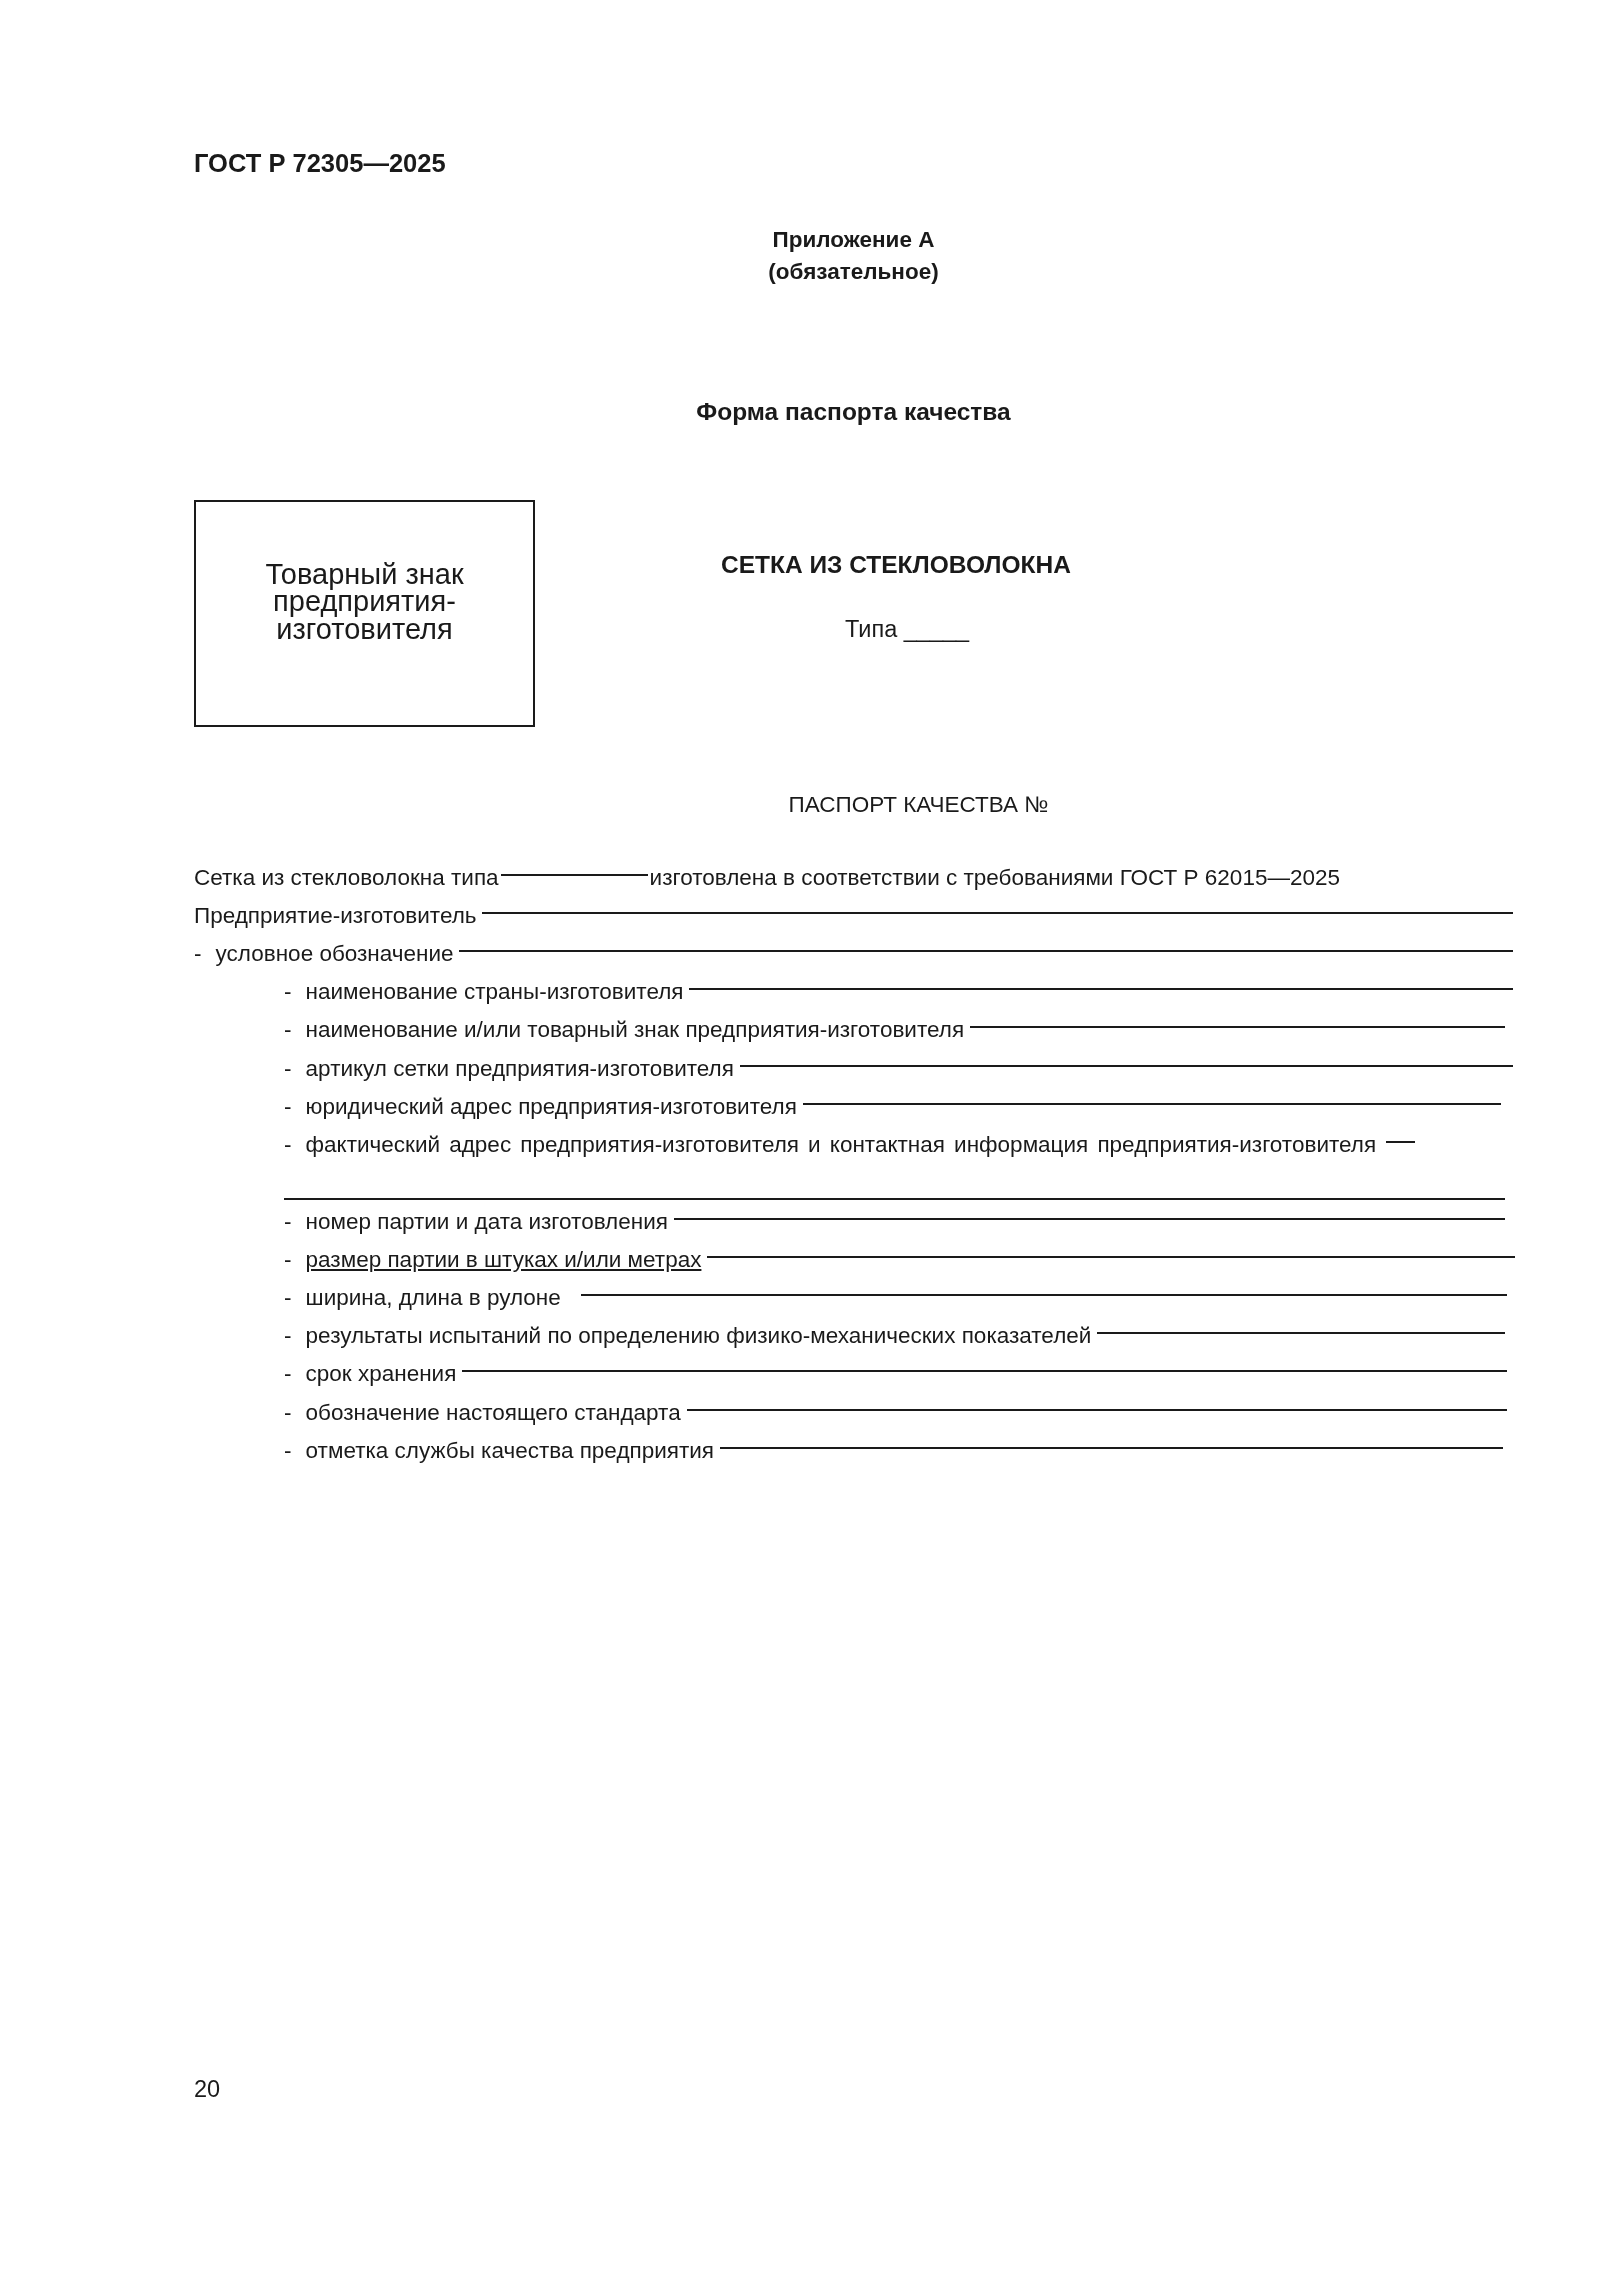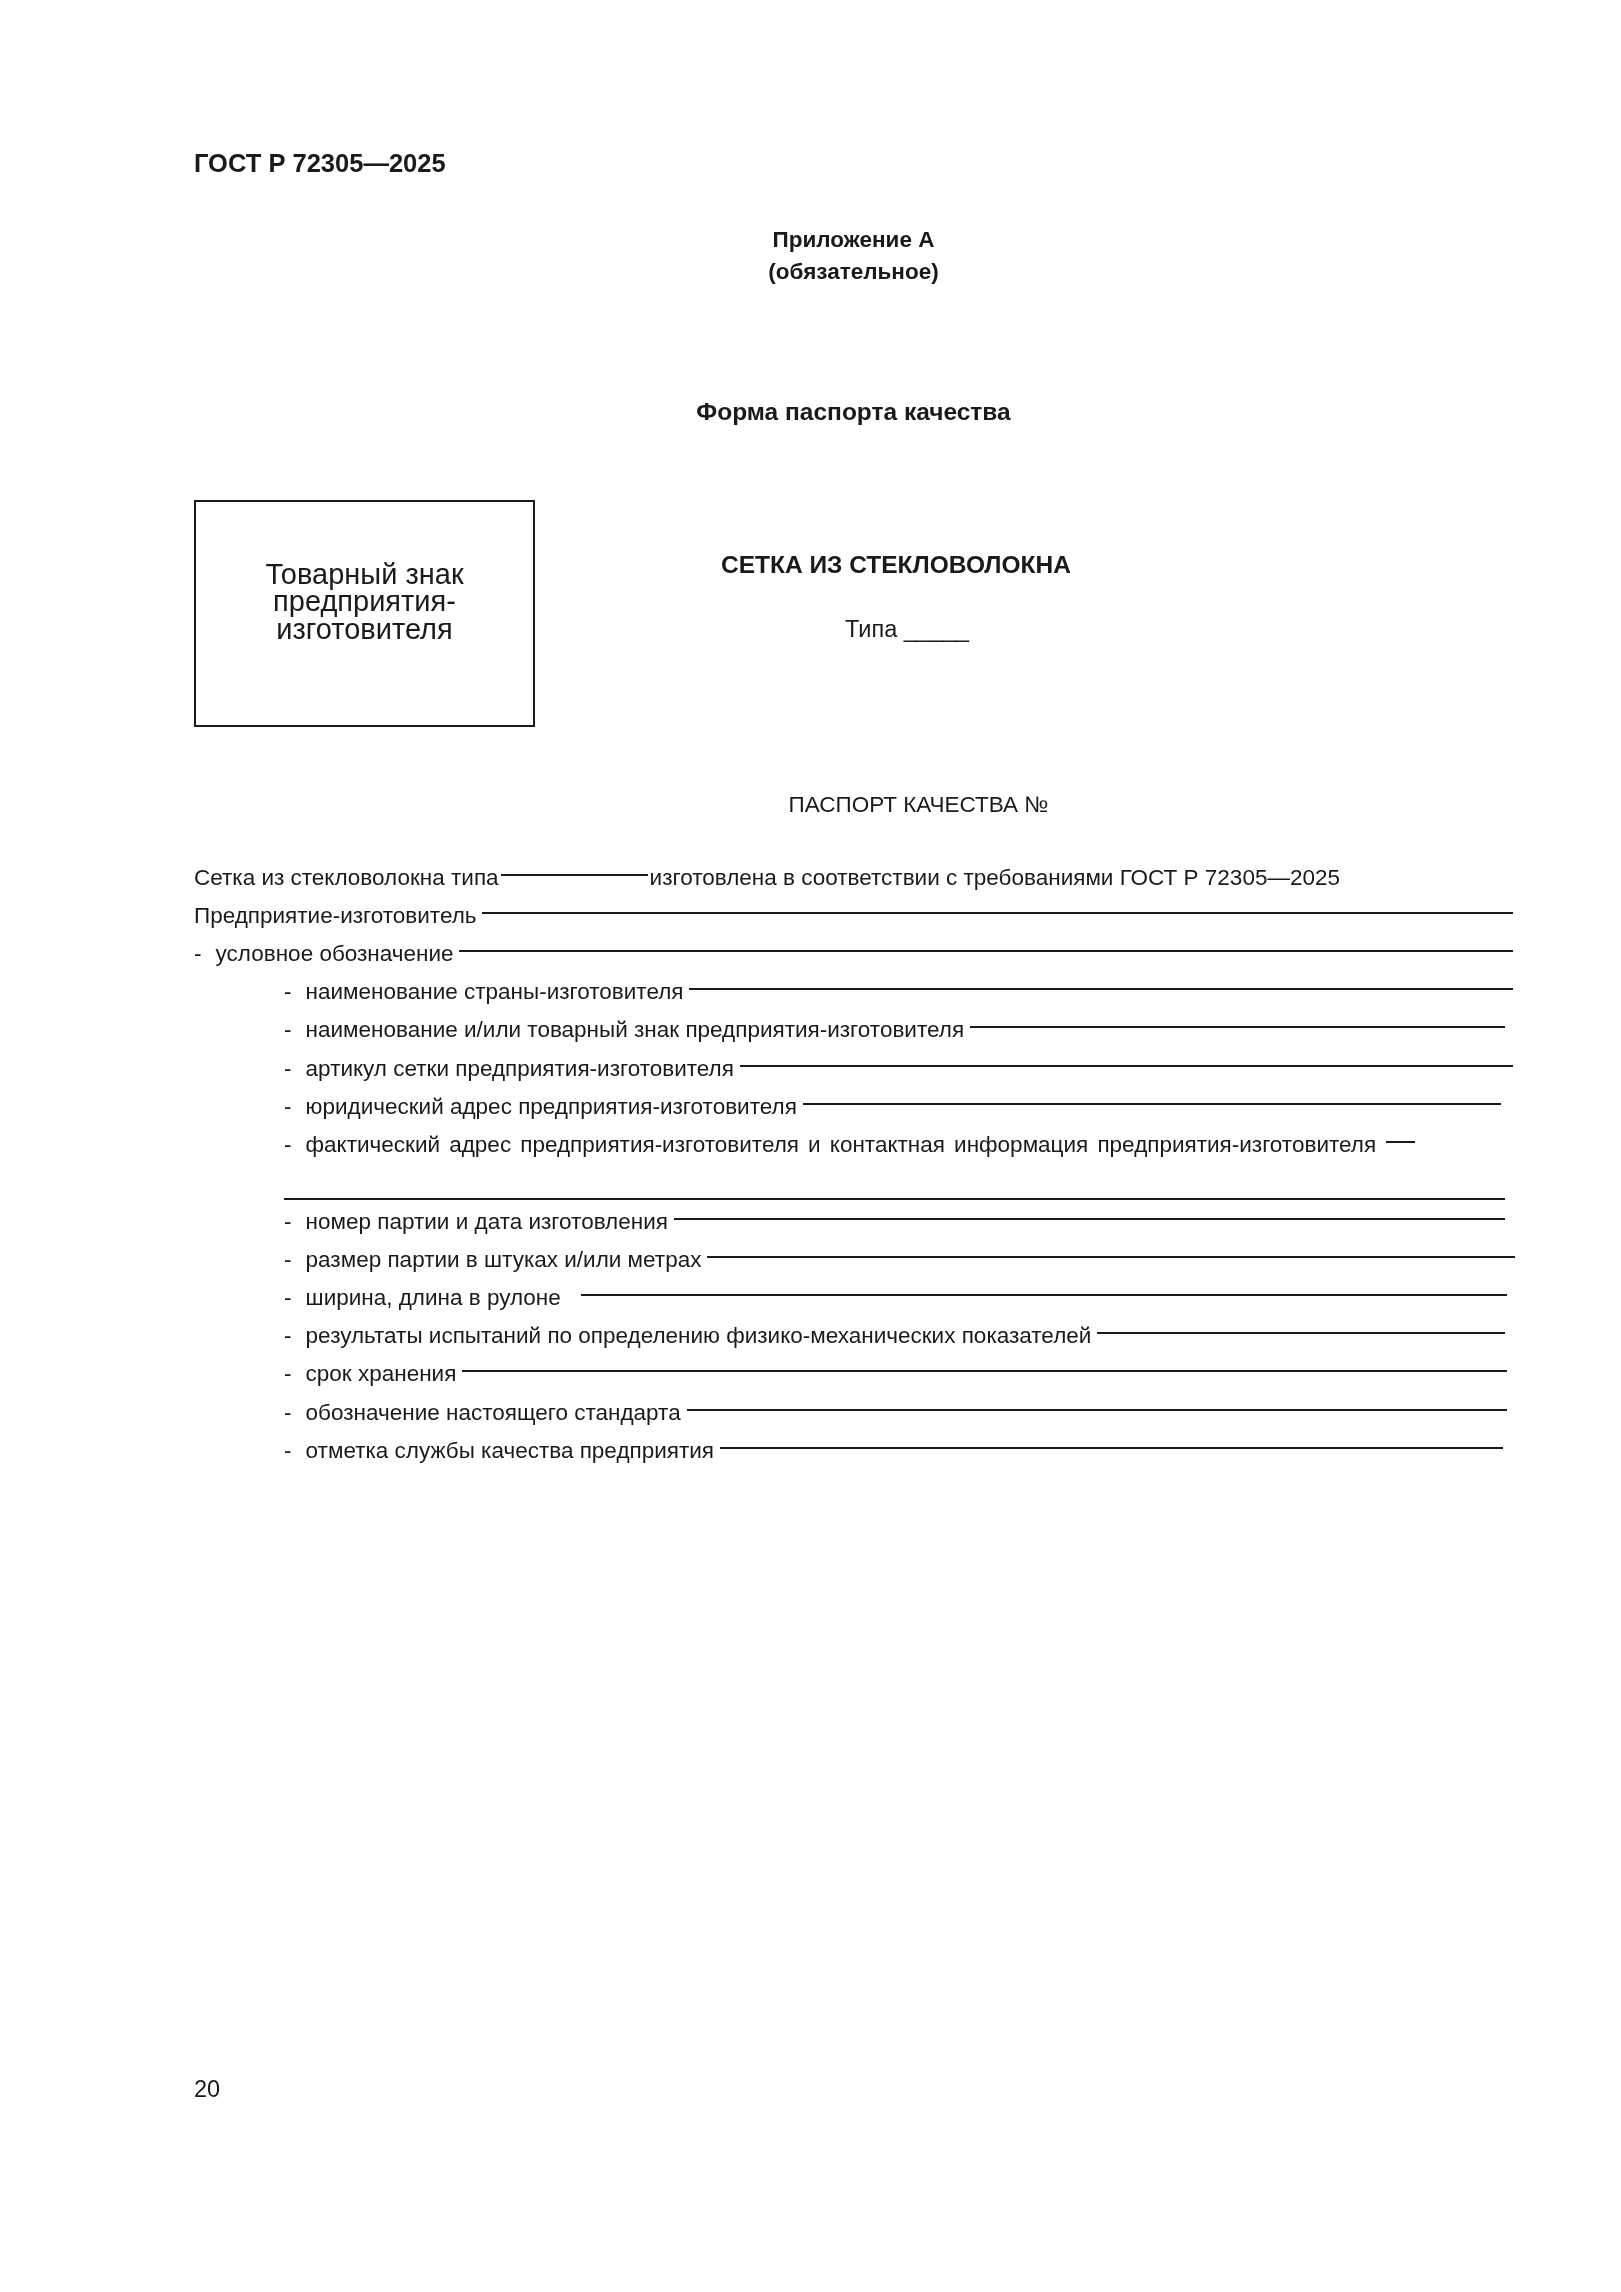--- a/index.html
+++ b/index.html
@@ -48,21 +48,21 @@
 </div>
 
 <div class="abs product-title">СЕТКА ИЗ СТЕКЛОВОЛОКНА</div>
 <div class="abs type-line">Типа _____</div>
 
 <div class="abs passport-no">ПАСПОРТ КАЧЕСТВА №</div>
 
 <div class="row" style="top:863px; right:auto;">
   <span class="lbl">Сетка из стекловолокна типа</span>
   <span class="inline-blank"></span>
-  <span class="lbl">изготовлена в соответствии с требованиями ГОСТ Р 72305—2025</span>
+  <span class="lbl">изготовлена в соответствии с требованиями ГОСТ Р 62015—2025</span>
 </div>
 
 <div class="row" style="top:901px;">
   <span class="lbl">Предприятие-изготовитель</span>
   <span class="fill"></span>
 </div>
 
 <div class="row" style="top:939px;">
   <span class="lbl"><span class="dash">-</span><span>условное обозначение</span></span>
   <span class="fill"></span>
@@ -92,21 +92,21 @@
   <span class="lbl"><span class="dash">-</span><span>фактический адрес предприятия-изготовителя и контактная информация предприятия-изготовителя</span></span>
   <span class="short-tail"></span>
 </div>
 <div class="fullline" style="top:1198px;"></div>
 
 <div class="row indent" style="top:1207px; right:116px;">
   <span class="lbl"><span class="dash">-</span><span>номер партии и дата изготовления</span></span>
   <span class="fill"></span>
 </div>
 
-<div class="row indent" style="top:1245px; right:106px;">
+<div class="row indent" style="top:1245px; right:106px;text-decoration:underline;">
   <span class="lbl"><span class="dash">-</span><span>размер партии в штуках и/или метрах</span></span>
   <span class="fill"></span>
 </div>
 
 <div class="row indent" style="top:1283px; right:114px;gap:14px;">
   <span class="lbl"><span class="dash">-</span><span>ширина, длина в рулоне</span></span>
   <span class="fill"></span>
 </div>
 
 <div class="row indent" style="top:1321px; right:116px;">

